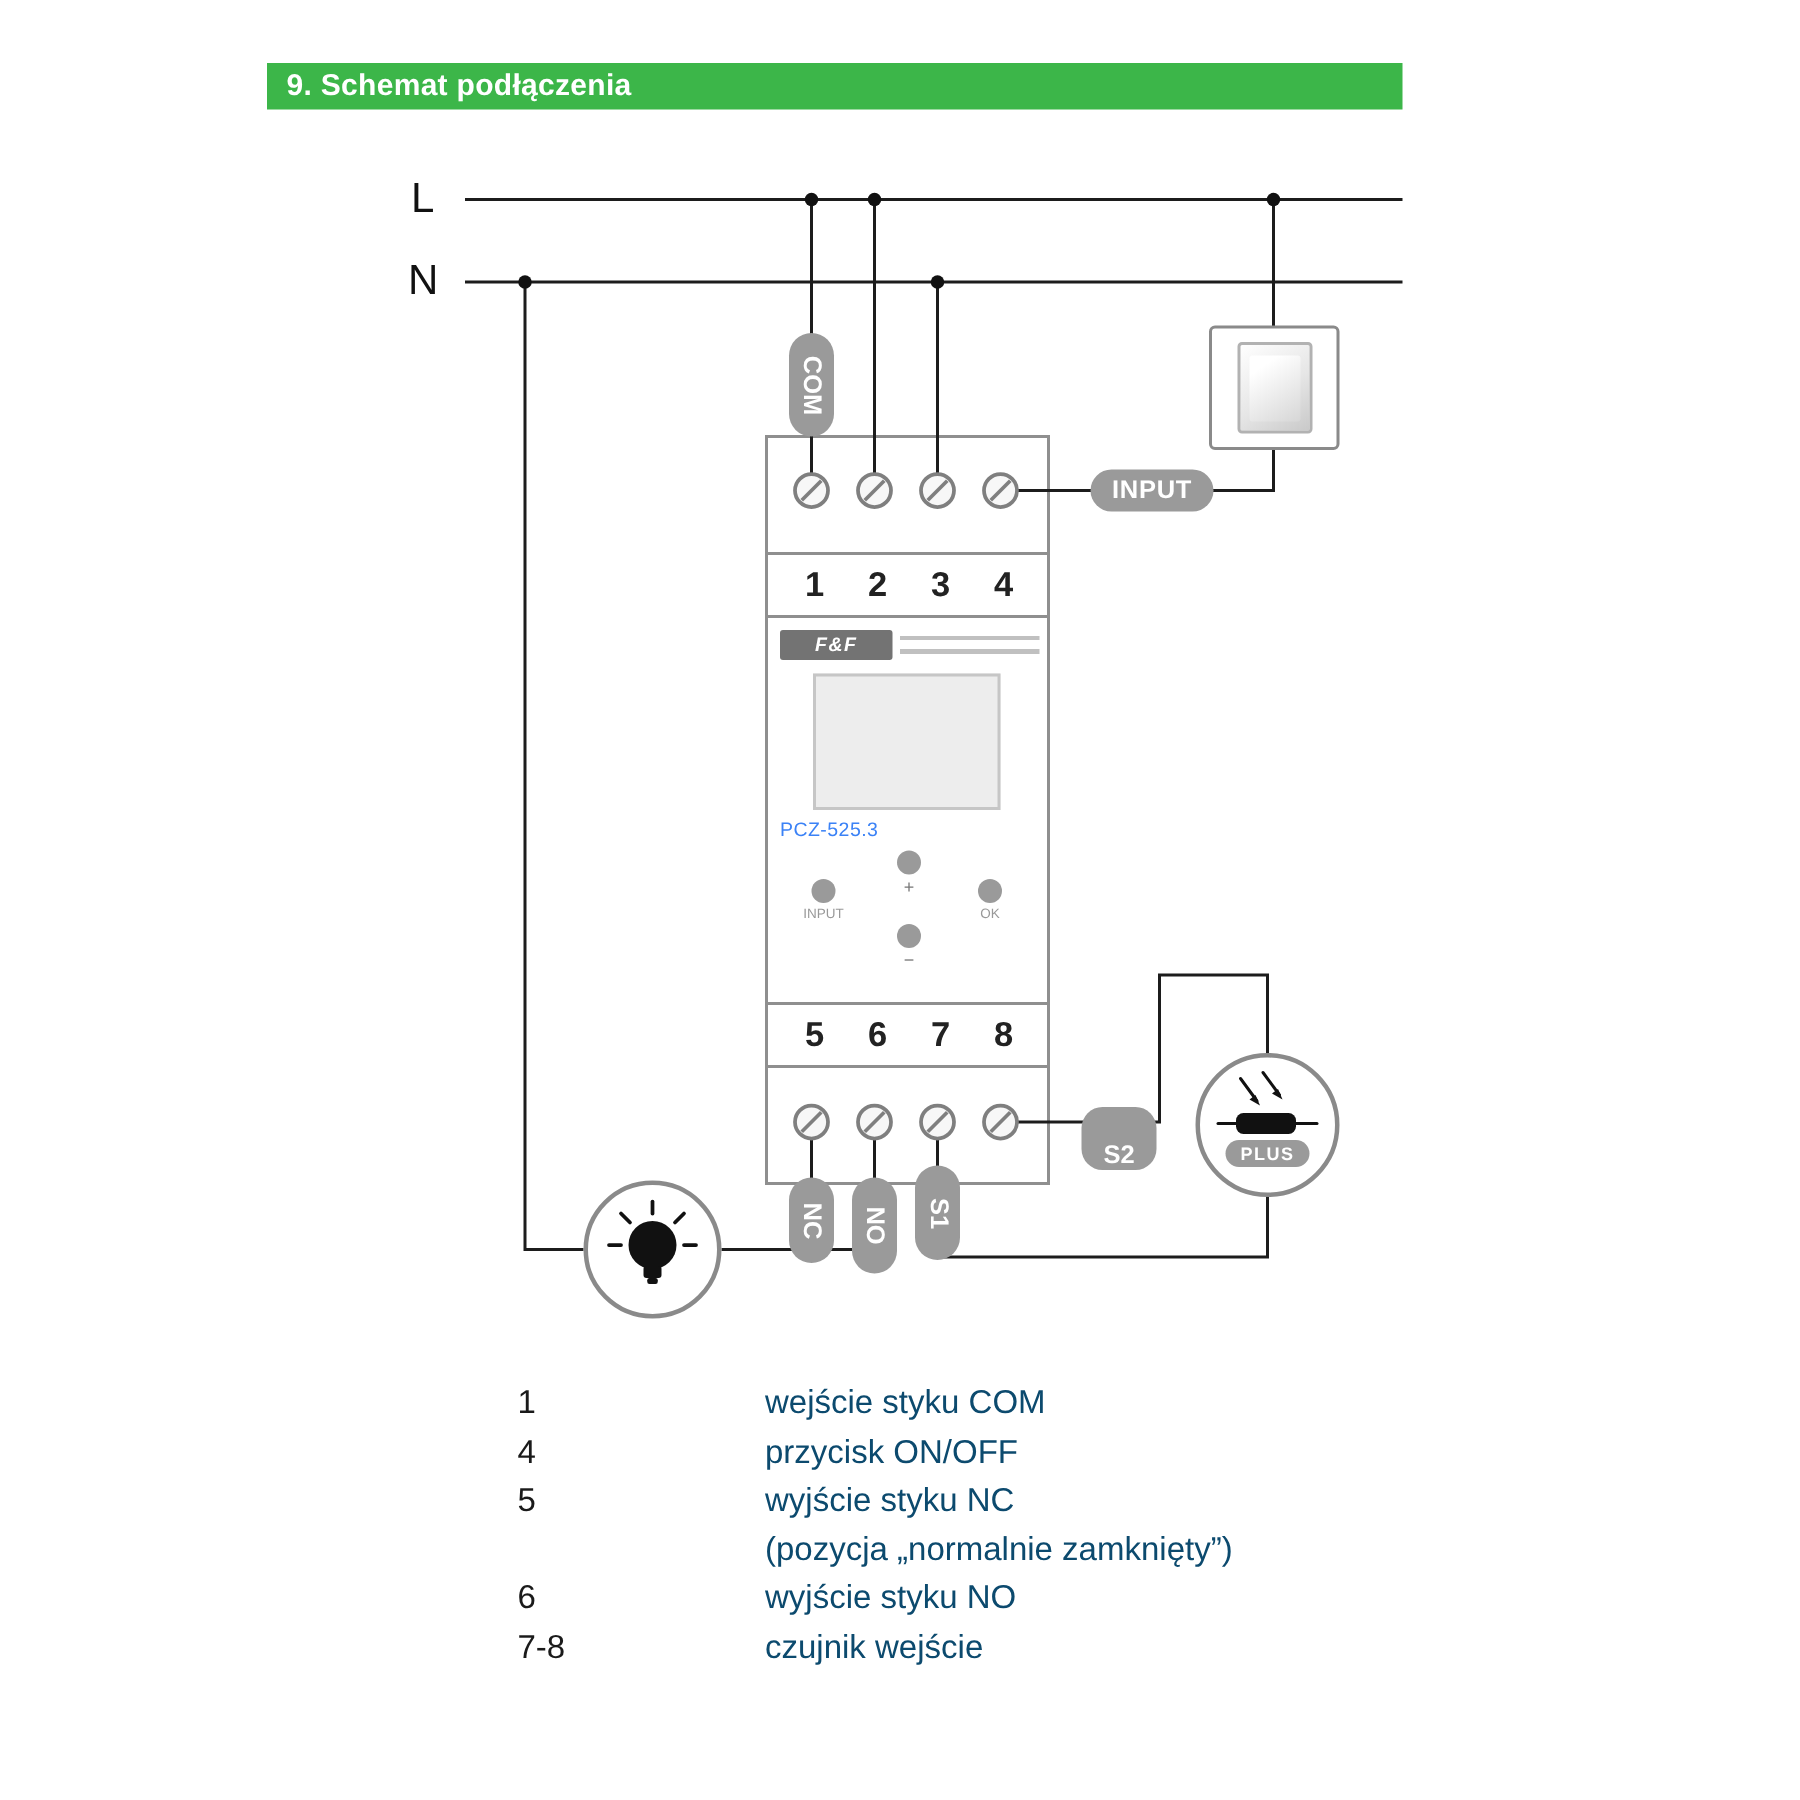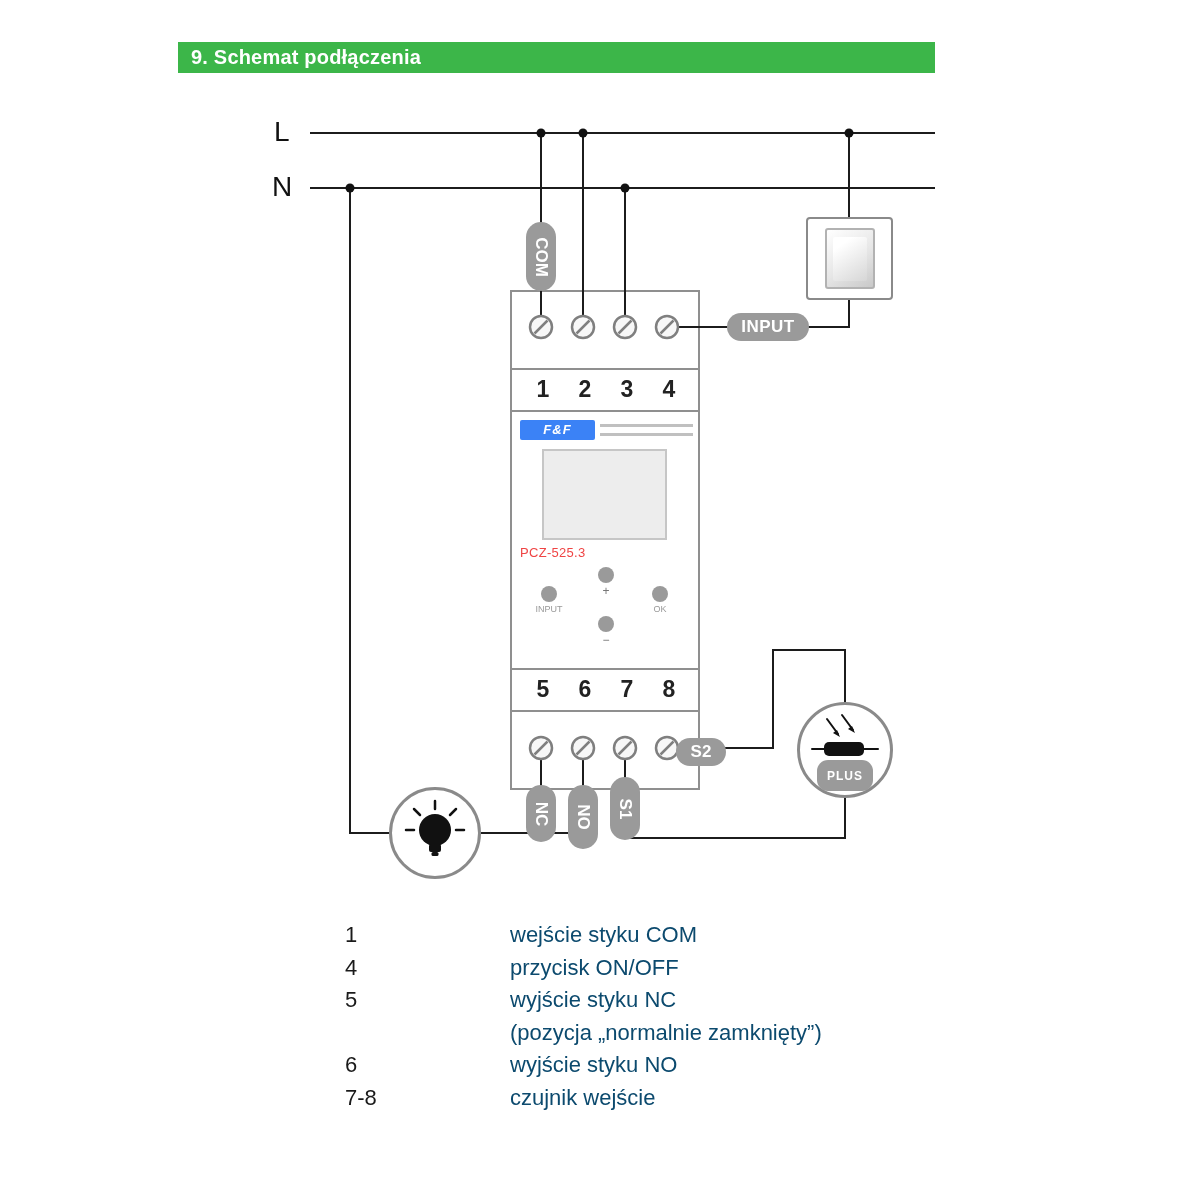--- a/index.html
+++ b/index.html
@@ -19,50 +19,50 @@
   
   .device{position:absolute;left:510px;top:290px;width:190px;height:500px;
     border:2px solid #8f8f8f;background:#fff;box-sizing:border-box;z-index:0;}
   .device .hdiv{position:absolute;left:-2px;right:-2px;height:2px;background:#8f8f8f;}
   .hdiv-1{top:76px;} .hdiv-2{top:118px;} .hdiv-3{top:376px;} .hdiv-4{top:418px;}
   .terminal-num{position:absolute;width:40px;text-align:center;font-size:23px;
     font-weight:bold;color:#222;}
   .trow-top{top:84px;} .trow-bottom{top:384px;}
   .tn-1{left:11px;} .tn-2{left:53px;} .tn-3{left:95px;} .tn-4{left:137px;}
 
-  .brand-badge{position:absolute;left:8px;top:128px;width:75px;height:20px;background:#3b82f6;
+  .brand-badge{position:absolute;left:8px;top:128px;width:75px;height:20px;background:#737373;
     color:#fff;font-size:13px;font-weight:bold;font-style:italic;text-align:center;
     line-height:20px;border-radius:2px;letter-spacing:1px;}
   .brand-stripes{position:absolute;left:88px;top:132px;right:5px;height:12px;
     background:linear-gradient(to bottom,#c0c0c0 0 3px,#fff 3px 9px,#c0c0c0 9px 12px);}
 
   .lcd{position:absolute;left:30px;top:157px;width:125px;height:91px;background:#ededed;
     border:2px solid #c6c6c6;box-sizing:border-box;}
-  .model-label{position:absolute;left:8px;top:253px;font-size:13px;color:#ef4444;letter-spacing:.3px;}
+  .model-label{position:absolute;left:8px;top:253px;font-size:13px;color:#3b82f6;letter-spacing:.3px;}
 
   .dev-btn{position:absolute;width:16px;height:16px;border-radius:50%;background:#9a9a9a;}
   .btn-menu{left:29px;top:294px;} .btn-plus{left:86px;top:275px;}
   .btn-minus{left:86px;top:324px;} .btn-ok{left:140px;top:294px;}
   .btn-label{position:absolute;font-size:9px;color:#999;width:40px;text-align:center;}
   .lbl-menu{left:17px;top:312px;} .lbl-ok{left:128px;top:312px;}
   .glyph-label{position:absolute;font-size:12px;color:#777;width:16px;text-align:center;}
   .lbl-plus{left:86px;top:292px;} .lbl-minus{left:86px;top:341px;}
 
   
   .pill{position:absolute;background:#9a9a9a;color:#fff;font-weight:bold;z-index:3;
     display:flex;align-items:center;justify-content:center;}
   .pill span{white-space:nowrap;}
   .pill-v span{transform:rotate(90deg);}
   .pill-com{left:526px;top:222px;width:30px;height:69px;border-radius:15px;font-size:17px;}
   .pill-input{left:727px;top:313px;width:82px;height:28px;border-radius:14px;font-size:17px;letter-spacing:.5px;}
   .pill-nc{left:526px;top:785px;width:30px;height:57px;border-radius:15px;font-size:17px;}
   .pill-no{left:568px;top:785px;width:30px;height:64px;border-radius:15px;font-size:17px;}
   .pill-s1{left:610px;top:777px;width:30px;height:63px;border-radius:15px;font-size:17px;}
-  .pill-s2{left:676px;top:738px;width:50px;height:28px;border-radius:14px;font-size:17px;}
-  .pill-plus{left:817px;top:760px;width:56px;height:31px;border-radius:11px;font-size:12px;letter-spacing:1px;}
+  .pill-s2{left:721px;top:738px;width:50px;height:42px;border-radius:14px;font-size:17px;align-items:flex-end;}
+  .pill-plus{left:817px;top:760px;width:56px;height:18px;border-radius:11px;font-size:12px;letter-spacing:1px;}
 
   
   .switch-box{position:absolute;left:806px;top:217px;width:87px;height:83px;background:#fff;
     border:2.5px solid #8a8a8a;border-radius:4px;box-sizing:border-box;z-index:2;
     display:flex;align-items:center;justify-content:center;}
   .switch-btn{width:50px;height:61px;border:2px solid #b2b2b2;border-radius:3px;
     background:linear-gradient(145deg,#ffffff 0%,#e6e6e6 55%,#c9c9c9 100%);
     box-sizing:border-box;display:flex;align-items:center;justify-content:center;}
   .switch-btn-inner{width:34px;height:44px;border-radius:2px;
     background:linear-gradient(325deg,#d6d6d6 0%,#ffffff 80%);}

